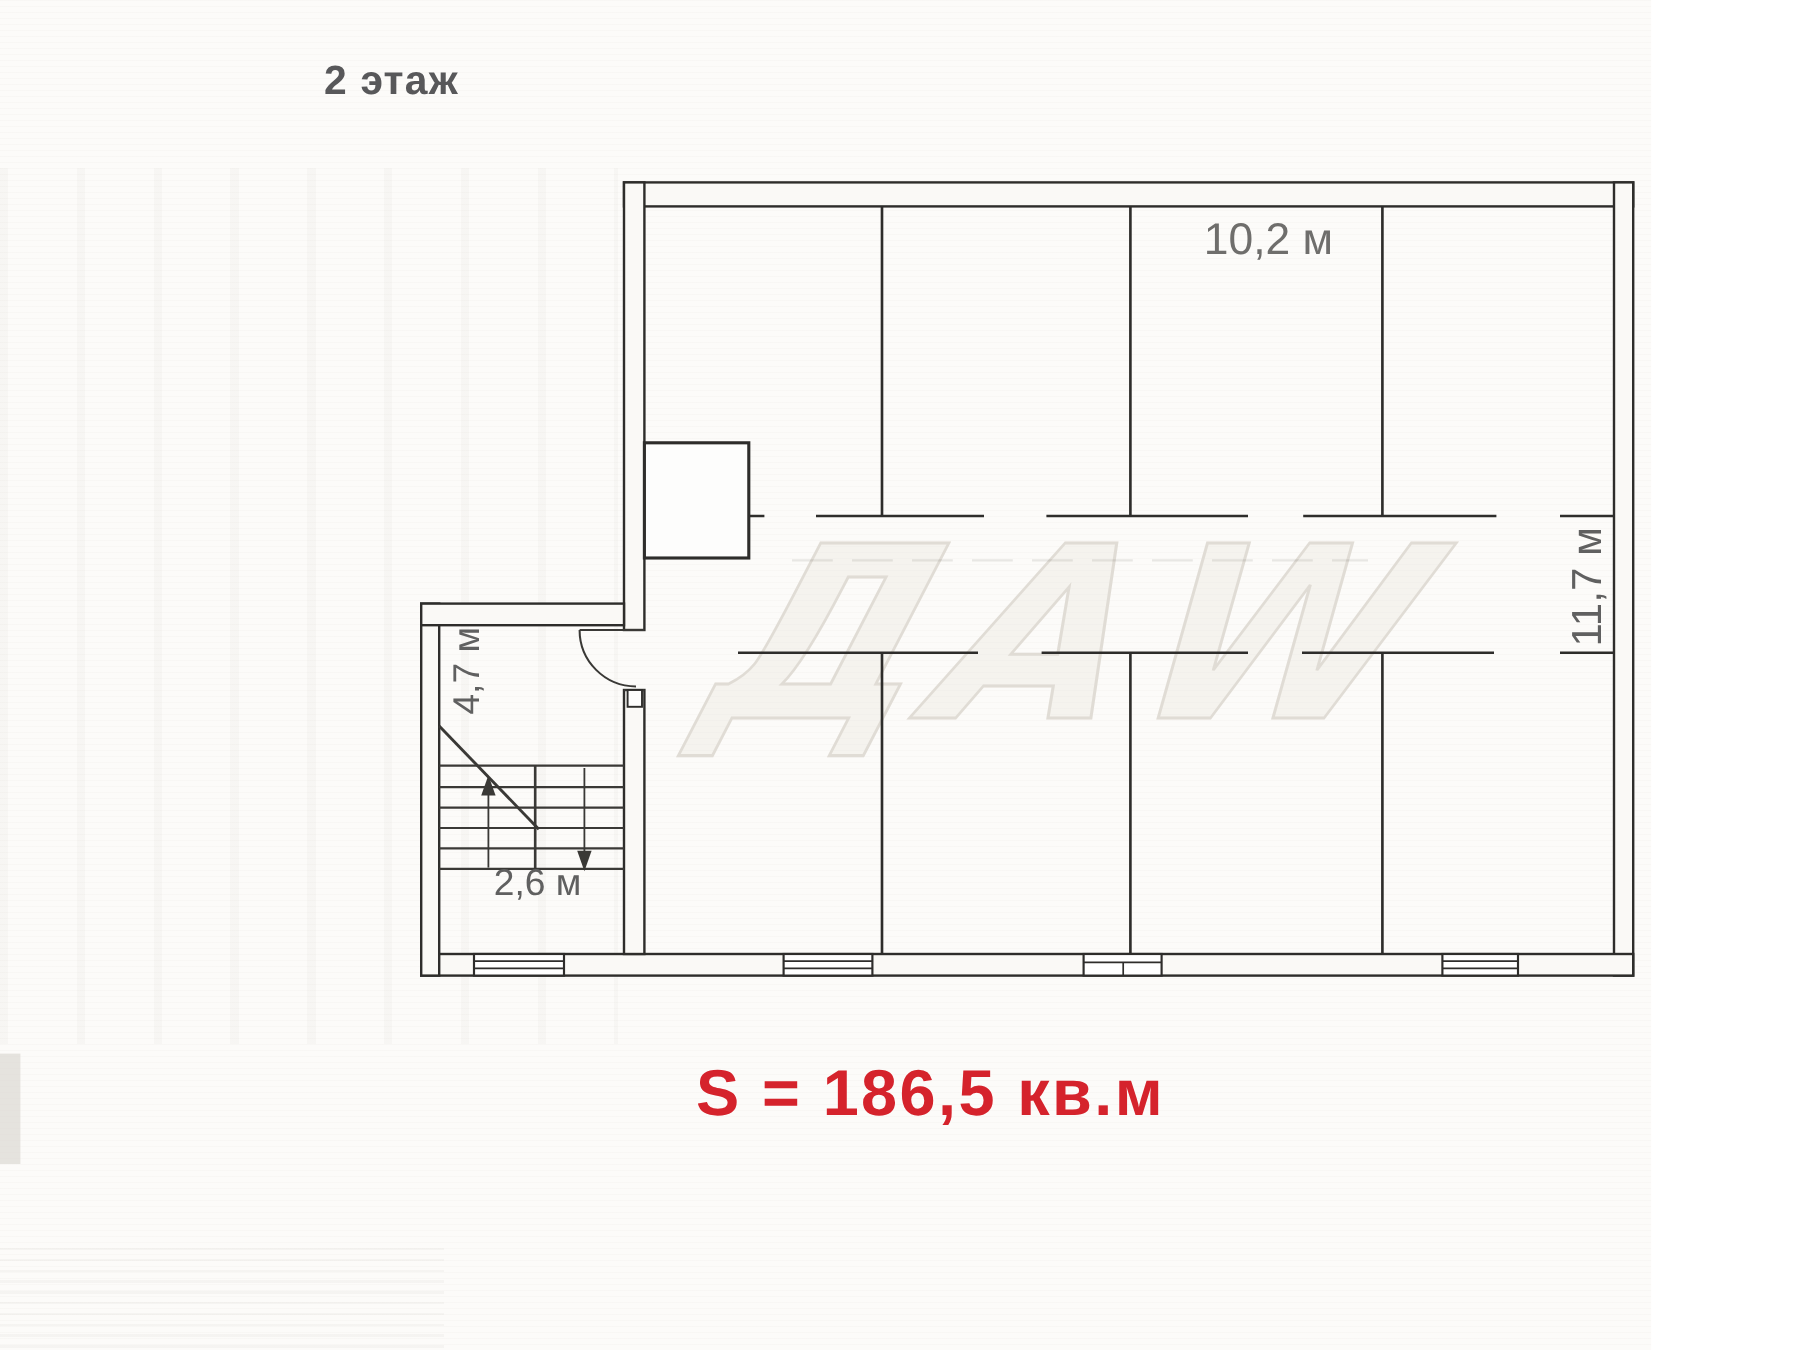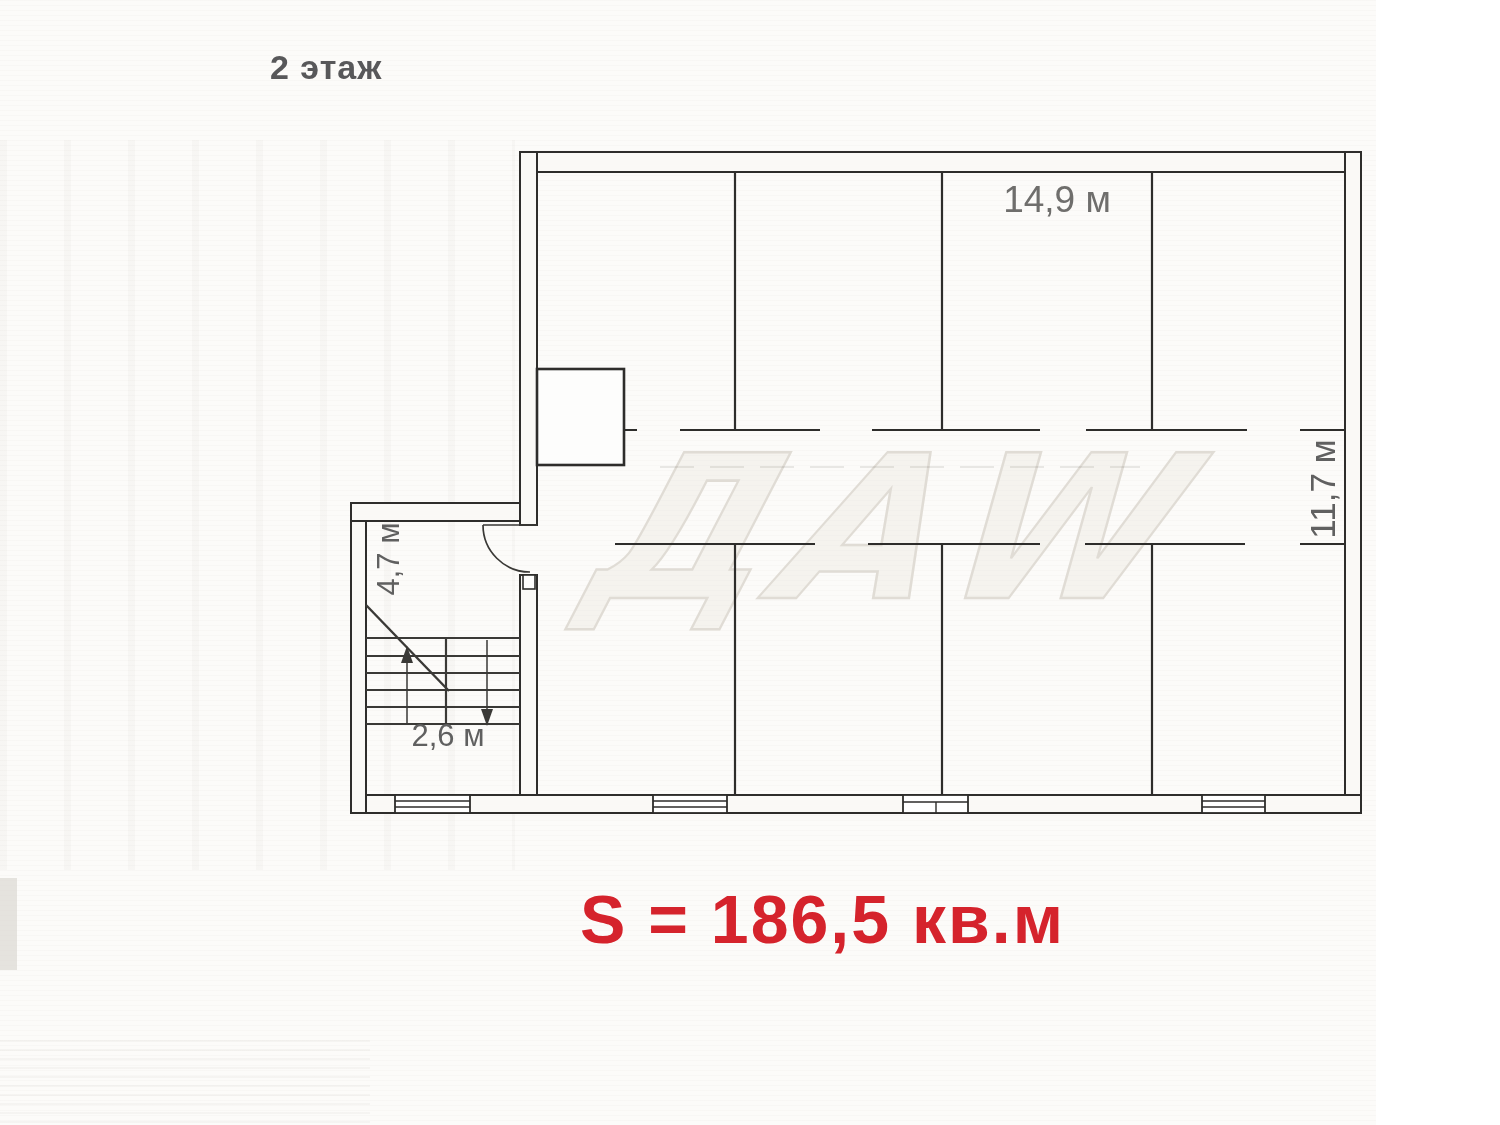--- a/index.html
+++ b/index.html
@@ -40,21 +40,21 @@
   }
   .dim-label{
     position:absolute;color:var(--dimension-text);
     font-size:31px;white-space:nowrap;
   }
   .dim-h{transform:translate(-50%,-50%);}
   .dim-v{transform:translate(-50%,-50%) rotate(-90deg);}
   .dim-large{font-size:37px;color:#6f6e6c;}
   .area-label{
     position:absolute;left:580px;top:880px;
-    font-size:68px;font-weight:bold;color:var(--area-text);
+    font-size:54px;font-weight:bold;color:var(--area-text);
     letter-spacing:2px;white-space:nowrap;
   }
   svg .wall{fill:var(--wall-fill);stroke:var(--plan-line);stroke-width:2;}
   svg .thin{stroke:var(--plan-line);stroke-width:2.2;fill:none;}
   svg .stair{stroke:#3a3936;stroke-width:1.8;fill:none;}
   svg .win{fill:#ffffff;stroke:var(--plan-line);stroke-width:1.8;}
   svg .winline{stroke:var(--plan-line);stroke-width:1.4;fill:none;}
   svg .door{stroke:#3a3936;stroke-width:1.7;fill:none;}
   svg .ghost{stroke:rgba(60,55,48,0.10);stroke-width:2;fill:none;stroke-dasharray:34 16;}
   svg .wm{
@@ -147,20 +147,20 @@
     </g>
 
     <g>
       <path class="door" d="M520 525 H537 M520 575 H537"></path>
       <path class="door" d="M530 525 H483"></path>
       <path class="door" d="M483 525 A47 47 0 0 0 530 572"></path>
       <rect x="523" y="575" width="12" height="14" fill="#fdfdfc" stroke="#2e2d2b" stroke-width="1.6"></rect>
     </g>
   </svg>
 
-  <div class="dim-label dim-h dim-large" style="left:1057px;top:200px">14,9 м</div>
+  <div class="dim-label dim-h dim-large" style="left:1057px;top:200px">10,2 м</div>
   <div class="dim-label dim-v" style="left:1323px;top:489px;font-size:35px">11,7 м</div>
   <div class="dim-label dim-v" style="left:389px;top:559px">4,7 м</div>
   <div class="dim-label dim-h" style="left:448px;top:736px">2,6 м</div>
 
   <div class="area-label">S = 186,5 кв.м</div>
 
 </div>
 
 </body></html>

